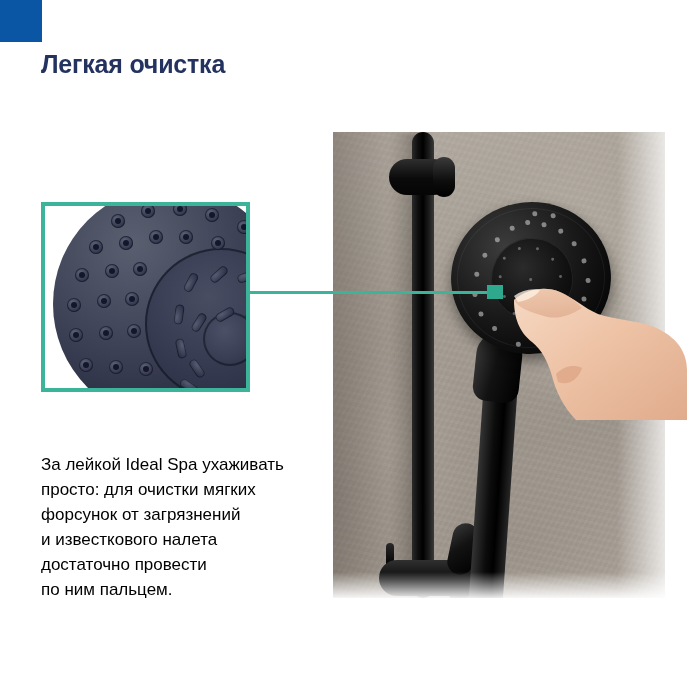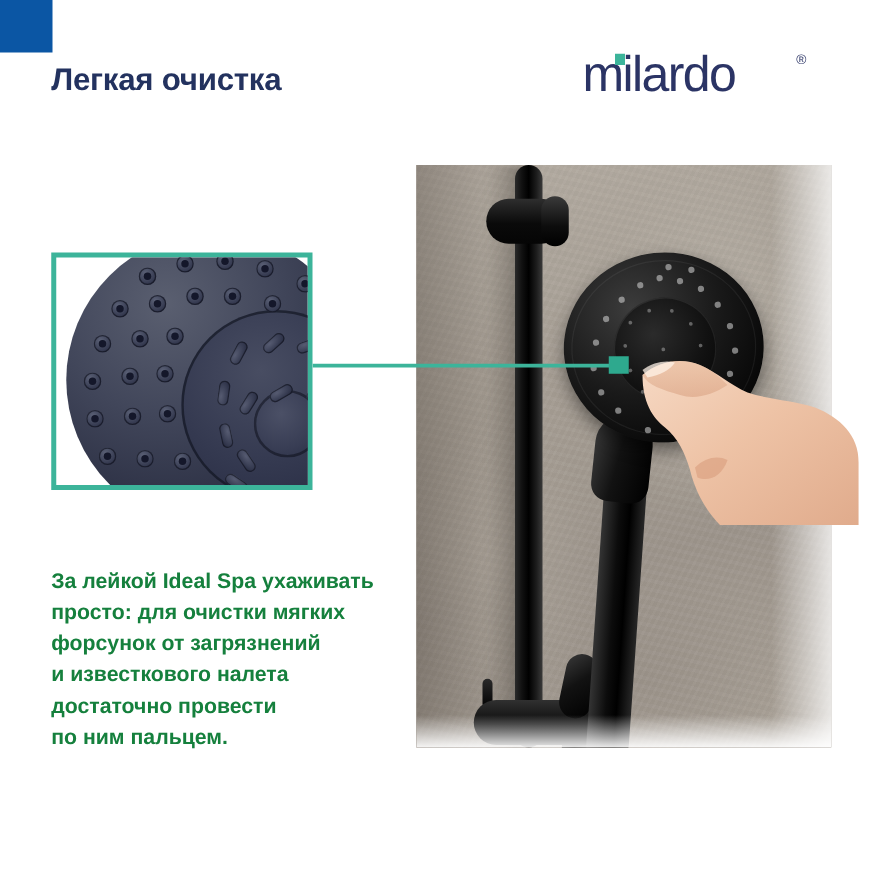--- a/index.html
+++ b/index.html
@@ -389,39 +389,33 @@
   }
 
   
   .body-copy {
     position: absolute;
     left: 41px;
     top: 452px;
     width: 290px;
     font-size: 17px;
     line-height: 25px;
-    color: #15803d;
+    color: #000000;
     white-space: pre-line;
-    font-weight: bold;
   }
 </style>
 </head>
 <body>
 
 <div id="page">
 
   <div class="corner-tl"></div>
 
   <div class="page-title">Легкая очистка</div>
 
-  <div class="brand-logo">
-    <span class="logo-word">milardo</span>
-    <span class="logo-dot"></span>
-    <span class="logo-reg">®</span>
-  </div>
 
   <div class="product-photo">
     <div class="wall"></div>
     <div class="wall-grain"></div>
     <div class="wall-shadow-left"></div>
     <div class="wall-shadow-right"></div>
 
     <div class="riser-shadow"></div>
     <div class="riser-bar"></div>
     <div class="bracket-top"></div>

